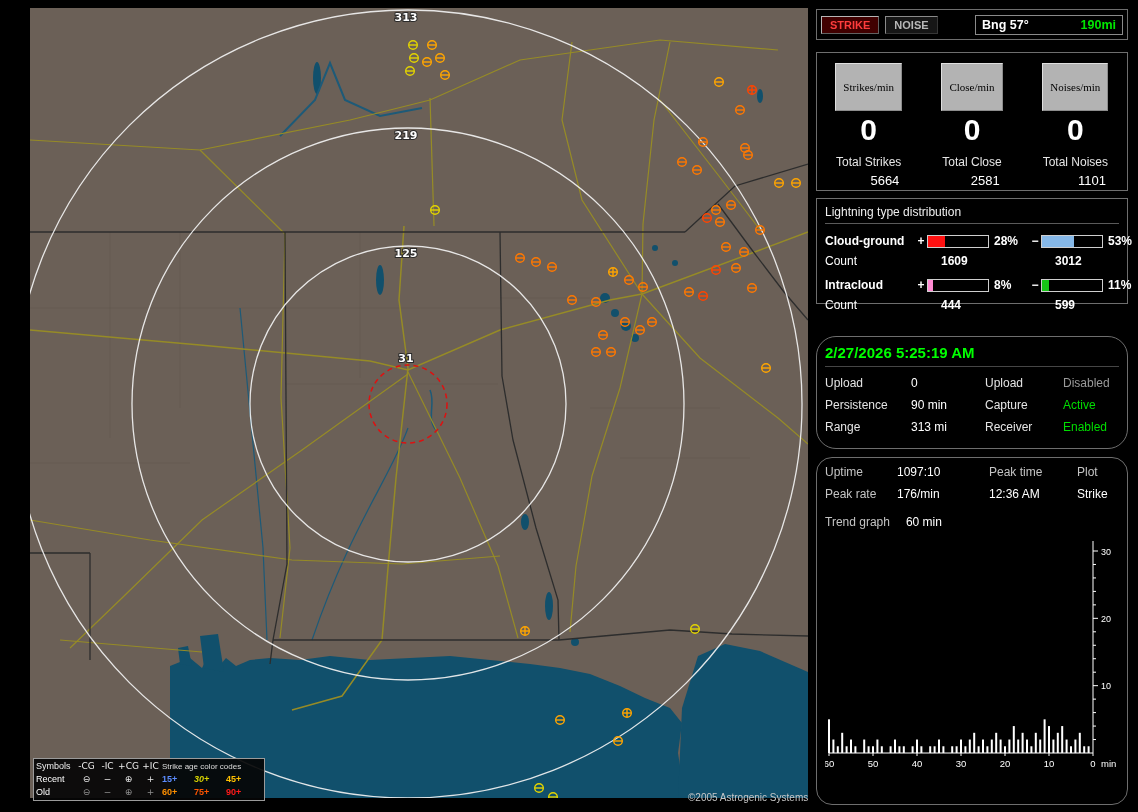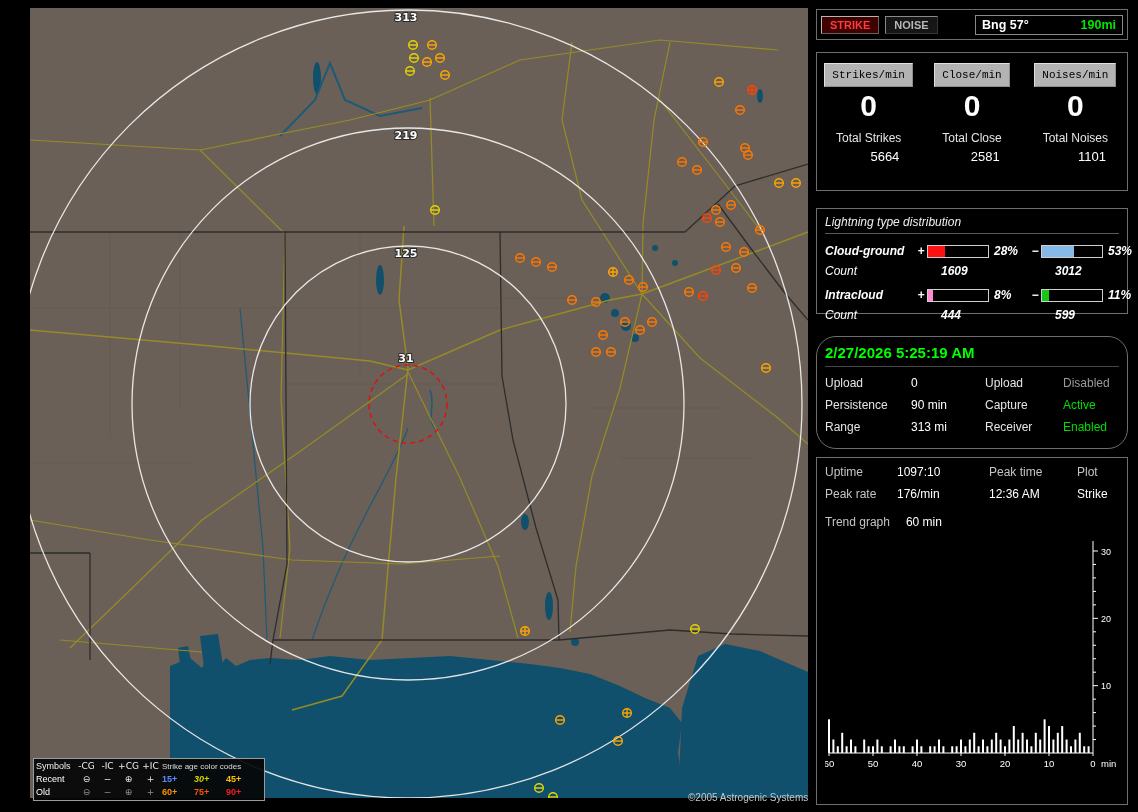--- a/index.html
+++ b/index.html
@@ -26,49 +26,49 @@
                border:1px outset #b5b5b5;padding:2px 8px;font-family:inherit;cursor:pointer;}
   .mode-noise{background:#161616;color:#b8b8b8;font-weight:bold;font-size:11px;
               border:1px outset #8a8a8a;padding:2px 8px;font-family:inherit;cursor:pointer;}
   .bearing{margin-left:auto;width:134px;border:1px solid #8a8a8a;background:#000;display:flex;
            justify-content:space-between;align-items:center;padding:2px 6px;font-size:12.5px;font-weight:bold;}
   .bearing .bng{color:#fff;}
   .bearing .rng{color:#00e600;}
 
   #box-rates{top:52px;height:139px;display:flex;}
   .rate-col{flex:1;display:flex;flex-direction:column;align-items:center;padding-top:10px;}
-  .rate-btn{background:#b3b3b3;color:#000;font-size:11px;padding:5px 7px;border:1px outset #e0e0e0;
-            font-family:Liberation Mono, monospace;cursor:pointer;}
+  .rate-btn{background:#b3b3b3;color:#000;font-size:11px;padding:17px 7px;border:1px outset #e0e0e0;
+            font-family:Liberation Serif, serif;cursor:pointer;}
   .rate-zero{color:#fff;font-size:30px;font-weight:bold;line-height:1.05;margin-top:3px;}
   .rate-total{margin-top:9px;display:inline-block;}
   .rate-total .lbl{color:#e6e6e6;font-size:12px;}
   .rate-total .val{color:#fff;font-size:13px;font-weight:normal;text-align:right;margin-top:4px;padding-right:2px;}
 
-  #box-dist{top:208px;height:106px;padding:6px 8px;font-style:italic;}
+  #box-dist{top:198px;height:106px;padding:6px 8px;}
   .dist-title{color:#efefef;font-size:12px;border-bottom:1px solid #5a5a5a;padding-bottom:4px;}
   .dist-row{display:grid;grid-template-columns:90px 12px 62px 40px 12px 62px 38px;align-items:center;
             margin-top:10px;font-size:12px;color:#fff;}
   .dist-name{font-weight:bold;}
   .sign{font-weight:bold;text-align:center;}
   .bar{height:11px;border:1px solid #cfcfcf;background:#000;}
   .bar>div{height:100%;}
   .pct{font-weight:bold;padding-left:5px;}
   .count-row{display:grid;grid-template-columns:90px 114px 110px;font-size:12px;color:#fff;margin-top:6px;}
   .count-row .cval{font-weight:bold;padding-left:26px;}
 
   #box-info{top:336px;height:113px;padding:7px 8px;border-radius:20px;}
   .datetime{color:#00ff00;font-weight:bold;font-size:15px;}
   .sep{border-bottom:1px solid #464646;margin:5px 0 9px;}
   .info-grid{display:grid;grid-template-columns:86px 74px 78px auto;row-gap:8px;font-size:12px;}
   .ilbl{color:#e4e4e4;}
   .ival{color:#fff;}
   .green{color:#00dd00;}
   .dim{color:#9a9a9a;}
 
-  #box-status{top:457px;height:348px;padding:7px 8px;}
+  #box-status{top:457px;height:348px;padding:7px 8px;border-radius:16px;}
   .status-grid{display:grid;grid-template-columns:72px 92px 88px auto;row-gap:8px;font-size:12px;}
   .slbl{color:#c4c4c4;}
   .sval{color:#fff;}
   .trend-row{margin-top:14px;font-size:12px;display:flex;gap:16px;}
   #trend-svg{margin-top:6px;display:block;}
 </style>
 </head>
 <body>
 
 <div class="screen">

